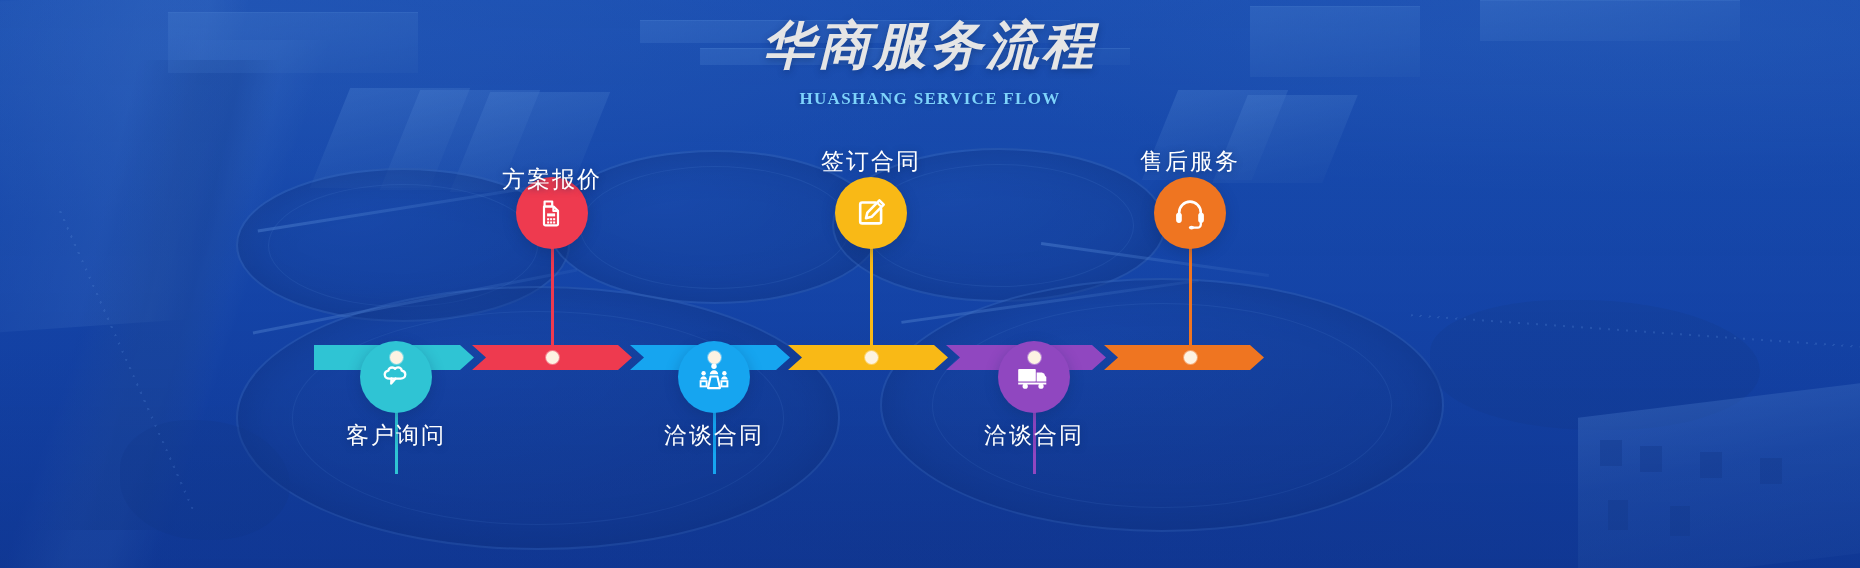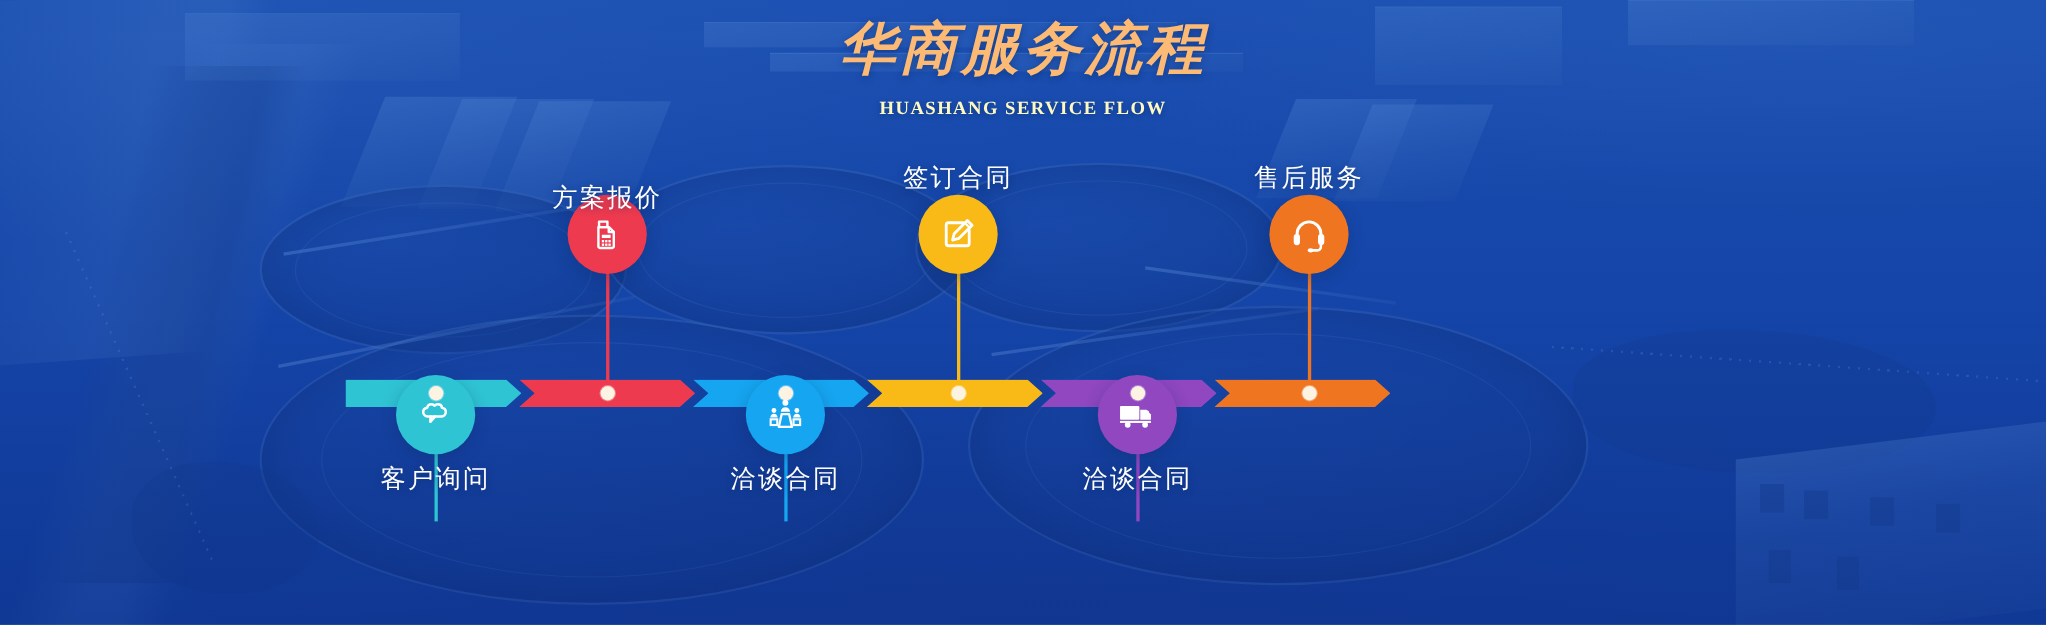--- a/index.html
+++ b/index.html
@@ -86,29 +86,29 @@
   }
   .bg-tint2{
     position:absolute;inset:0;
     background:linear-gradient(180deg, rgba(40,110,210,.30), rgba(25,80,180,.34));
   }
 
   
   .titles{position:absolute;left:0;right:0;top:16px;text-align:center;z-index:6;}
   .main-title{
     font-family:"DejaVu Sans","Liberation Sans",sans-serif;
-    font-size:52px;line-height:1.14;font-weight:bold;color:#fdba74;
+    font-size:52px;line-height:1.14;font-weight:bold;color:#e5e5e5;
     letter-spacing:4px;font-style:italic;
     text-shadow:0 2px 7px rgba(8,38,92,.45);
     margin:0;
   }
   .sub-title{
     margin:14px 0 0 0;
     font-family:"Liberation Serif","DejaVu Serif",serif;
-    font-size:17px;font-weight:bold;color:#fef9c3;letter-spacing:1.3px;
+    font-size:17px;font-weight:bold;color:#7dd3fc;letter-spacing:1.3px;
     text-shadow:0 1px 5px rgba(8,38,92,.45);
   }
 
   
   #flow{position:absolute;left:0;top:0;width:1860px;height:568px;z-index:5;}
   .chev{
     position:absolute;height:25px;top:345px;
     clip-path:polygon(0 0, calc(100% - 14px) 0, 100% 50%, calc(100% - 14px) 100%, 0 100%, 14px 50%);
   }
   .chev.first{clip-path:polygon(0 0, calc(100% - 14px) 0, 100% 50%, calc(100% - 14px) 100%, 0 100%);}

